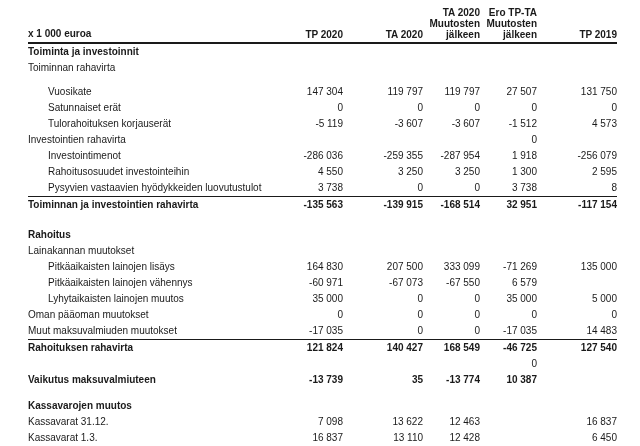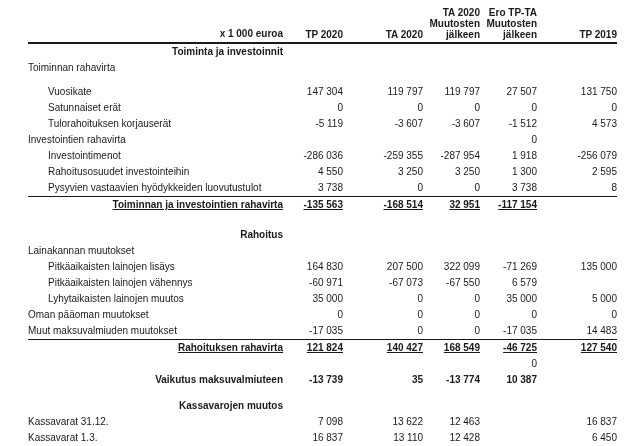--- a/index.html
+++ b/index.html
@@ -21,41 +21,41 @@
   .grid-row {
     display: grid;
     grid-template-columns: 255px 60px 80px 57px 57px 80px;
   }
   .cell {
     font-size: 10px;
     line-height: 16px;
     white-space: nowrap;
   }
   .num { text-align: right; }
-  .bold .cell, .hdr-cell, .hdr-label { font-weight: bold; text-align: right; }
+  .bold .cell, .hdr-cell, .hdr-label { font-weight: bold; }
   .indent { padding-left: 20px; }
   .header-grid {
     border-bottom: 2px solid #1a1a1a;
     padding-bottom: 2px;
   }
   .hdr-cell {
     display: flex;
     flex-direction: column;
     justify-content: flex-end;
     height: 34px;
     font-size: 10px;
     text-align: right;
   }
   .hdr-line { line-height: 11px; }
   .hdr-label {
     align-self: end;
     font-size: 10px;
     line-height: 12px;
   }
-  .rule { border-top: 1px solid #1a1a1a; text-decoration: underline; }
+  .rule { border-top: 1px solid #1a1a1a; }
 </style>
 </head>
 <body>
 
 <div class="table-wrap">
   <div class="grid-row header-grid" id="header-grid">
     <div class="cell hdr-label">x 1 000 euroa</div>
   <div class="cell num hdr-cell">
         <div class="hdr-line">TP 2020</div>
       </div>
@@ -146,20 +146,21 @@
         <div class="cell label indent">Pysyvien vastaavien hyödykkeiden luovutustulot</div>
         <div class="cell num">3 738</div>
         <div class="cell num">0</div>
         <div class="cell num">0</div>
         <div class="cell num">3 738</div>
         <div class="cell num">8</div>
       </div>
       <div class="grid-row body-row bold rule">
         <div class="cell label">Toiminnan ja investointien rahavirta</div>
         <div class="cell num">-135 563</div>
+        <div class="cell num">-139 915</div>
         <div class="cell num">-168 514</div>
         <div class="cell num">32 951</div>
         <div class="cell num">-117 154</div>
       </div>
       <div style="height: 14px;"></div>
       <div class="grid-row body-row bold">
         <div class="cell label">Rahoitus</div>
         <div class="cell num"></div>
         <div class="cell num"></div>
         <div class="cell num"></div>
@@ -171,21 +172,21 @@
         <div class="cell num"></div>
         <div class="cell num"></div>
         <div class="cell num"></div>
         <div class="cell num"></div>
         <div class="cell num"></div>
       </div>
       <div class="grid-row body-row">
         <div class="cell label indent">Pitkäaikaisten lainojen lisäys</div>
         <div class="cell num">164 830</div>
         <div class="cell num">207 500</div>
-        <div class="cell num">322 099</div>
+        <div class="cell num">333 099</div>
         <div class="cell num">-71 269</div>
         <div class="cell num">135 000</div>
       </div>
       <div class="grid-row body-row">
         <div class="cell label indent">Pitkäaikaisten lainojen vähennys</div>
         <div class="cell num">-60 971</div>
         <div class="cell num">-67 073</div>
         <div class="cell num">-67 550</div>
         <div class="cell num">6 579</div>
       </div>

